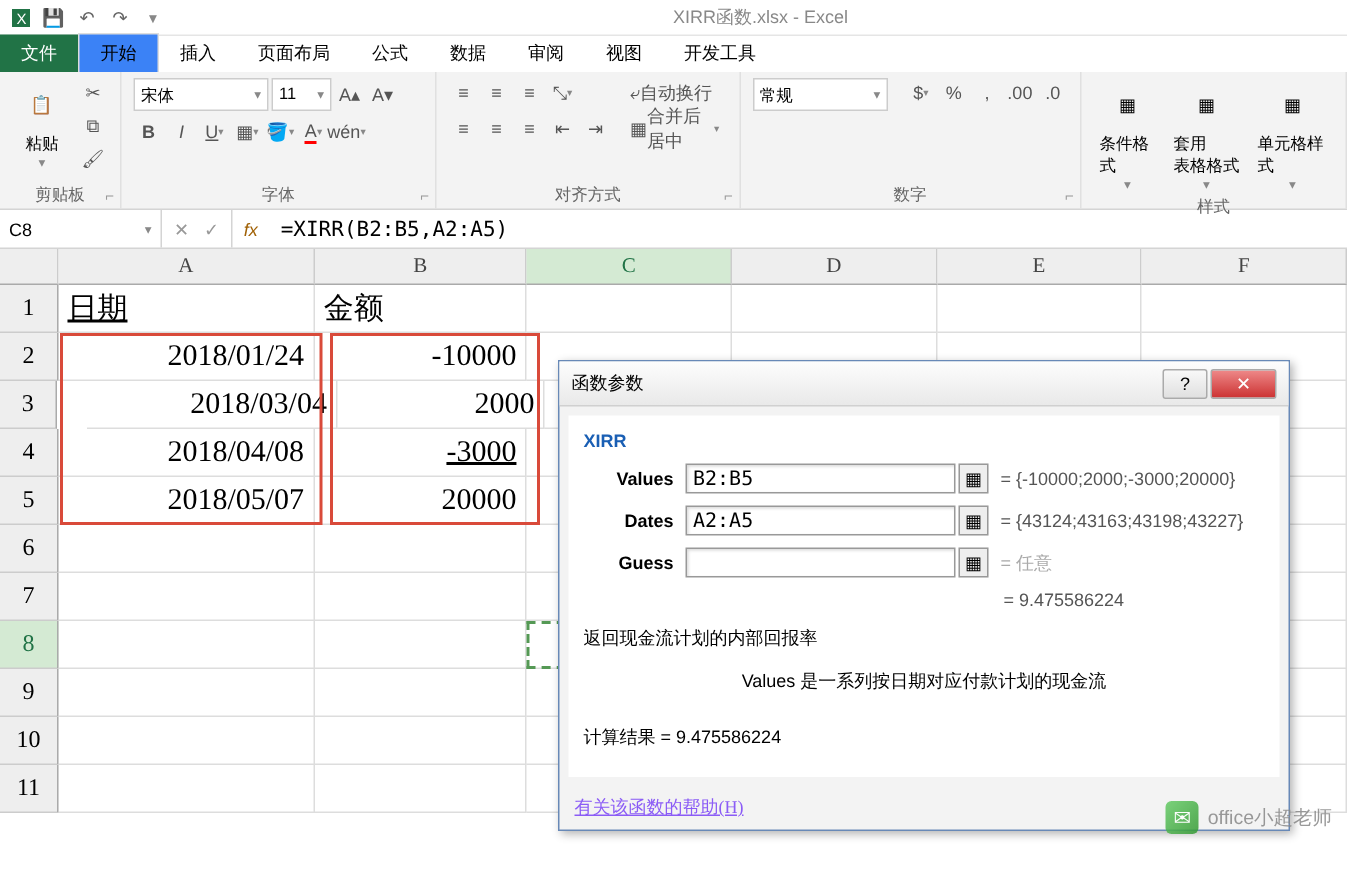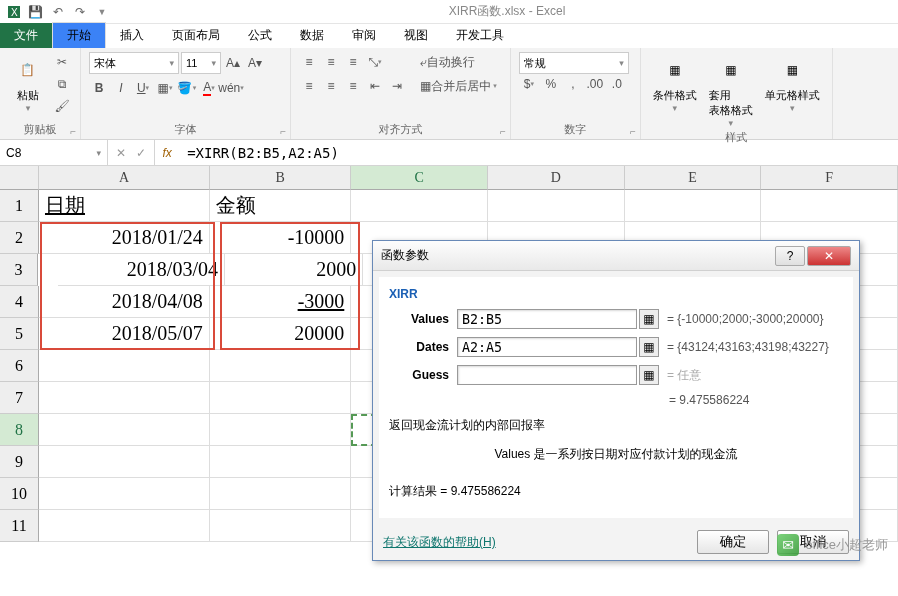--- a/index.html
+++ b/index.html
@@ -65,21 +65,21 @@
 .dlg-fn { color: #1a5fb4; font-weight: bold; margin-bottom: 8px; }
 .arg-row { display: flex; align-items: center; margin-bottom: 8px; }
 .arg-label { width: 60px; text-align: right; margin-right: 8px; font-weight: bold; }
 .arg-input { width: 180px; height: 20px; border: 1px solid #999; box-shadow: inset 1px 1px 2px rgba(0,0,0,0.15); padding: 0 4px; font-family: Consolas, monospace; }
 .arg-ref-btn { width: 20px; height: 20px; border: 1px solid #999; display: flex; align-items: center; justify-content: center; margin-left: 2px; cursor: pointer; background: #eee; }
 .arg-eval { margin-left: 8px; color: #555; }
 .dlg-desc { margin: 10px 0; }
 .dlg-hint { text-align: center; margin: 12px 0 20px 0; }
 .dlg-result { margin: 8px 0; }
 .dlg-footer { display: flex; justify-content: space-between; align-items: center; padding: 6px 10px; }
-.dlg-link { color: #0f766e; text-decoration: underline; cursor: pointer; }
+.dlg-link { color: #8b5cf6; text-decoration: underline; cursor: pointer; font-family: Liberation Serif, serif; }
 .dlg-actions { display: flex; gap: 8px; }
 .dlg-action { width: 72px; height: 24px; border: 1px solid #999; background: linear-gradient(#fff,#e6e6e6); border-radius: 2px; cursor: pointer; }
 
 
 .watermark { position: absolute; right: 10px; bottom: 40px; display: flex; align-items: center; gap: 6px; color: #888; font-size: 13px; opacity: 0.85; }
 .wm-logo { width: 22px; height: 22px; border-radius: 4px; background: linear-gradient(135deg,#6c6,#393); display: flex; align-items: center; justify-content: center; color: #fff; font-size: 14px; }
 
 
 .cell.active { outline: 2px dashed #595; outline-offset: -2px; }
 .caret { font-size: 9px; color: #888; }
@@ -193,21 +193,21 @@
           </div>
         <div class="font-row">
             <span class="mini-btn" style="width:auto;padding:0 4px">▦ <span>合并后居中</span><span class="caret" style="font-size:7px;margin-left:2px">▾</span></span>
           </div>
       </div>
     </div>
     <div class="ribbon-group-label"><span>对齐方式</span><span class="launcher">⌐</span></div>
   </div>
 
   <div class="ribbon-group" style="min-width:130px">
-    <div class="ribbon-group-body" style="flex-direction:column;gap:0">
+    <div class="ribbon-group-body" style="gap:12px">
       <div class="font-select" style="width:110px">
           <span>常规</span>
           <span class="caret">▾</span>
         </div>
       <div class="font-row">
         <span class="mini-btn">$<span class="caret" style="font-size:7px">▾</span></span>
         <span class="mini-btn">%</span>
         <span class="mini-btn">,</span>
         <span class="mini-btn">.00</span>
         <span class="mini-btn">.0</span>
@@ -396,23 +396,19 @@
       <span class="arg-ref-btn">▦</span>
       <span class="arg-eval" style="color:#aaa">= <span>任意</span></span>
     </div>
     <div style="text-align:left;margin-left:280px;color:#555">= <span>9.475586224</span></div>
     <div class="dlg-desc">返回现金流计划的内部回报率</div>
     <div class="dlg-hint">Values   是一系列按日期对应付款计划的现金流</div>
     <div class="dlg-result"><span>计算结果 = </span><span>9.475586224</span></div>
   </div>
   <div class="dlg-footer">
     <span class="dlg-link">有关该函数的帮助(H)</span>
-    <div class="dlg-actions">
-      <button class="dlg-action">确定</button>
-      <button class="dlg-action">取消</button>
-    </div>
   </div>
 </div>
 
 <div class="watermark">
   <span class="wm-logo">✉</span>
   <span>office小超老师</span>
 </div>
 
 </body></html>

